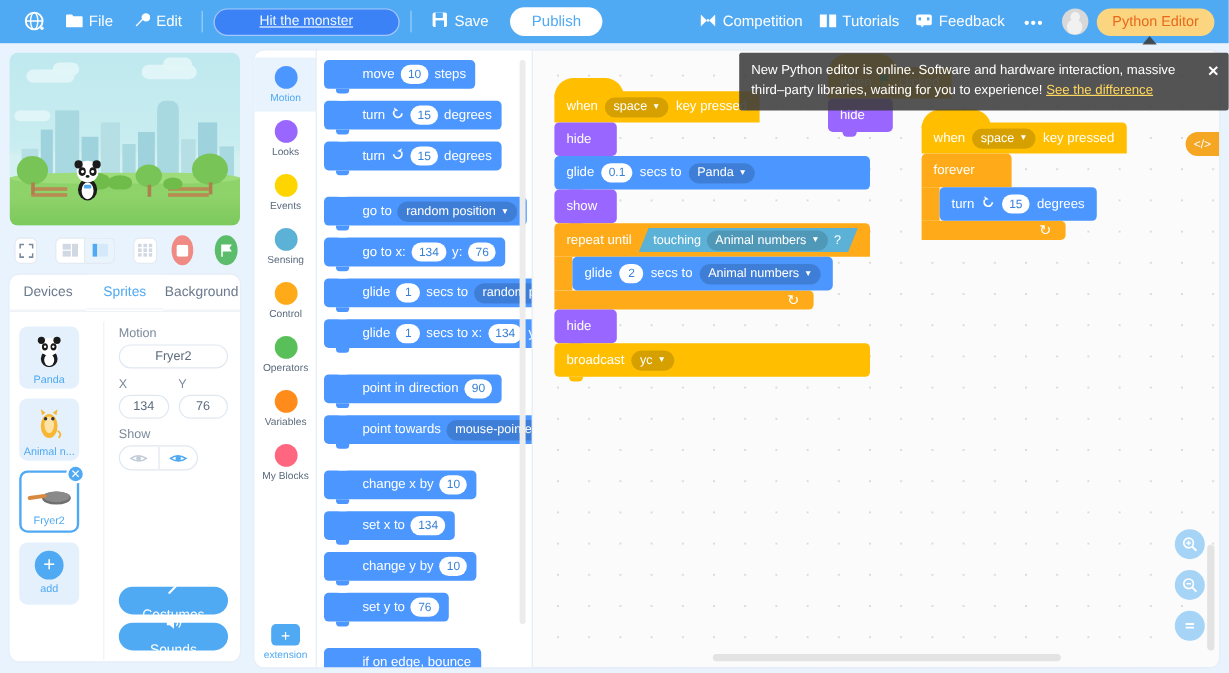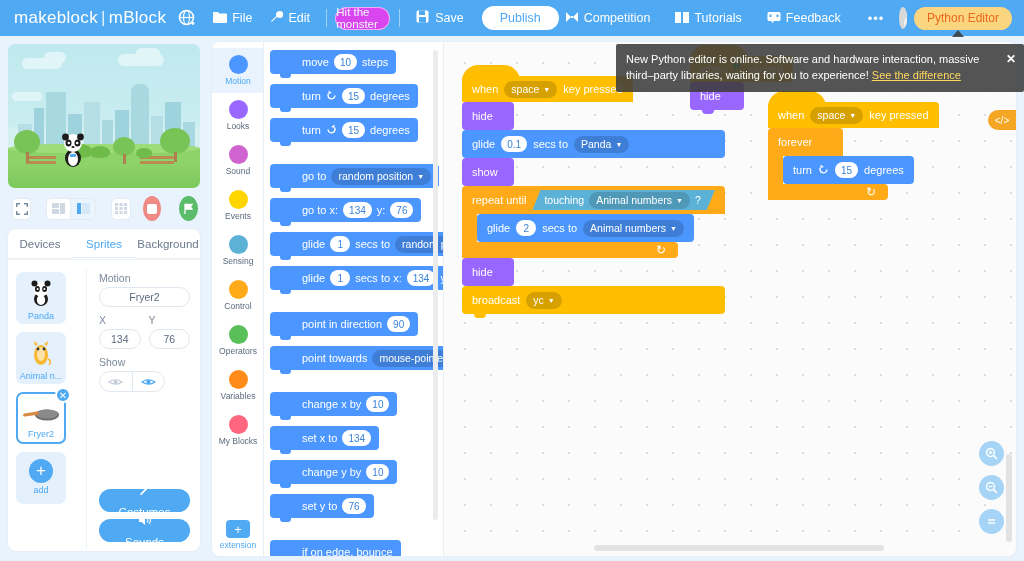--- a/index.html
+++ b/index.html
@@ -17,32 +17,32 @@
     color: #fff;
   }
   .brand { font-size: 17px; letter-spacing: .3px; white-space: nowrap; padding-left: 6px; font-weight: 400; }
   .brand .sep { opacity: .85; padding: 0 3px; }
   .globe { width: 18px; height: 18px; margin: 0 10px 0 12px; position: relative; }
   .globe svg { display: block; }
   .hmenu { display: flex; align-items: center; gap: 4px; font-size: 12.5px; cursor: default; }
   .hmenu .item { display: flex; align-items: center; gap: 5px; padding: 4px 7px; white-space: nowrap; }
   .vdiv { width: 1px; height: 18px; background: rgba(255,255,255,.45); margin: 0 9px; }
   .projname {
-    background: #d946ef; border: 1px solid rgba(255,255,255,.55); border-radius: 14px;
+    background: #3b82f6; border: 1px solid rgba(255,255,255,.55); border-radius: 14px;
     height: 23px; width: 155px; display: flex; align-items: center; justify-content: center;
-    font-size: 11.5px; color: #f0f8ff;
+    font-size: 11.5px; color: #f0f8ff; text-decoration: underline;
   }
   .spacer { flex: 1; }
   .save-btn { display: flex; align-items: center; gap: 6px; font-size: 12.5px; padding: 3px 8px; white-space: nowrap; }
   .publish {
     background: #fff; color: #4fa9f3; border-radius: 14px; height: 24px;
     display: flex; align-items: center; padding: 0 18px; font-size: 12.5px;
     margin-left: 10px; white-space: nowrap;
   }
-  .right-menu { display: flex; align-items: center; gap: 13px; font-size: 12.5px; }
+  .right-menu { display: flex; align-items: center; gap: 2px; font-size: 12.5px; }
   .right-menu .item { display: flex; align-items: center; gap: 5px; padding: 4px 6px; white-space: nowrap; }
   .dots { letter-spacing: 1px; font-size: 13px; padding: 0 8px; }
   .avatar {
     width: 22px; height: 22px; border-radius: 50%; background: #d8d8d8;
     margin: 0 7px; overflow: hidden; position: relative;
   }
   .avatar:after {
     content:''; position:absolute; width:13px; height:13px; border-radius:50%;
     background:#f1f1f1; left:4.5px; top:9px;
   }
@@ -275,23 +275,20 @@
   }
   .ws-hbar { position: absolute; left: 150px; bottom: 5px; width: 290px; height: 6px; background: #e3e3e3; border-radius: 3px; z-index: 5; }
   .ws-vbar { position: absolute; right: 4px; bottom: 14px; width: 6px; height: 88px; background: #e3e3e3; border-radius: 3px; z-index: 5; }
 </style>
 </head>
 <body>
 
 <div id="app">
 
   <div class="header">
-    <div class="brand">
-      <span>makeblock</span><span class="sep">|</span><span>mBlock</span>
-    </div>
     <div class="globe">
       <svg width="18" height="18" viewBox="0 0 18 18">
           <circle cx="8.5" cy="8.5" r="7" fill="none" stroke="#fff" stroke-width="1.6"></circle>
           <ellipse cx="8.5" cy="8.5" rx="3" ry="7" fill="none" stroke="#fff" stroke-width="1.2"></ellipse>
           <line x1="1.5" y1="8.5" x2="15.5" y2="8.5" stroke="#fff" stroke-width="1.2"></line>
           <circle cx="15" cy="14.5" r="1.4" fill="#fff"></circle>
         </svg>
     </div>
     <div class="hmenu">
       <div class="item">
@@ -580,24 +577,20 @@
   </div>
 
   <div class="cats">
     <div class="cat active">
         <div class="dot" style="background:#4c97ff"></div>
         <div class="nm">Motion</div>
       </div>
     <div class="cat">
         <div class="dot" style="background:#9966ff"></div>
         <div class="nm">Looks</div>
-      </div>
-    <div class="cat">
-        <div class="dot" style="background:#cf63cf"></div>
-        <div class="nm">Sound</div>
       </div>
     <div class="cat">
         <div class="dot" style="background:#ffd500"></div>
         <div class="nm">Events</div>
       </div>
     <div class="cat">
         <div class="dot" style="background:#5cb1d6"></div>
         <div class="nm">Sensing</div>
       </div>
     <div class="cat">

